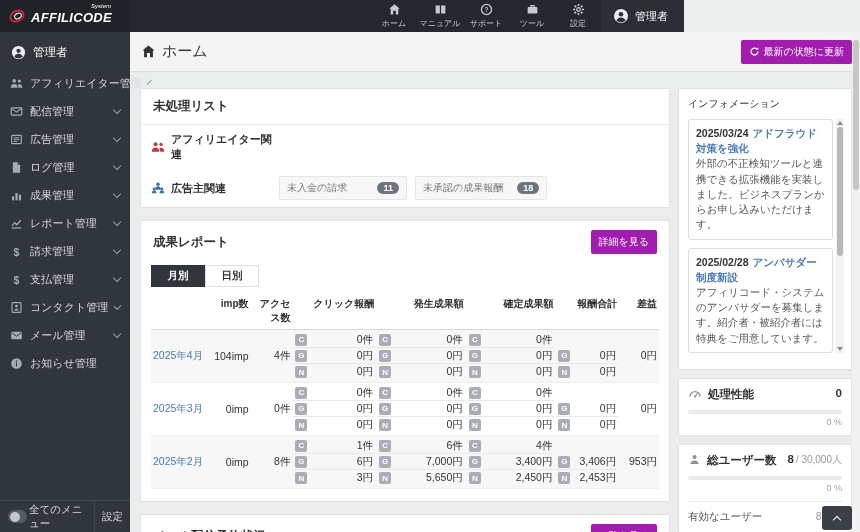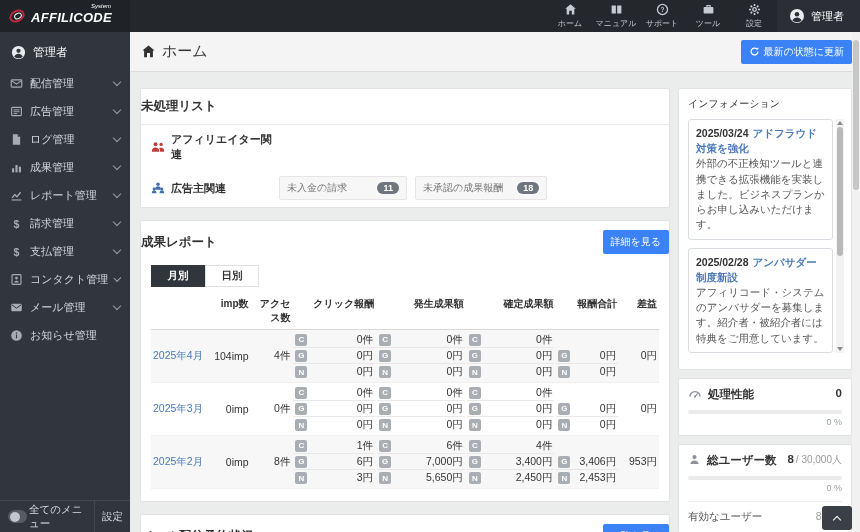--- a/index.html
+++ b/index.html
@@ -2,21 +2,21 @@
 <html><head>
 <meta charset="utf-8">
 <style>
   *{margin:0;padding:0;box-sizing:border-box}
   html,body{width:860px;height:532px;overflow:hidden}
   body{font-family:"Liberation Sans","DejaVu Sans",sans-serif;background:#ebecec;color:#333;font-size:11px}
   .app{position:relative;width:860px;height:532px;overflow:hidden}
   svg{display:block}
 
   
-  .topbar{position:absolute;top:0;left:0;width:860px;height:32px;background:#24272c;display:flex;align-items:stretch;z-index:6}
+  .topbar{position:absolute;top:0;left:0;width:684px;height:32px;background:#24272c;display:flex;align-items:stretch;z-index:6}
   .logo{width:130px;display:flex;align-items:center;padding-left:9px;background:#1f2226}
   .logo-swoosh{position:relative;width:18px;height:15px;margin-right:4px}
   .logo-swoosh .e1{position:absolute;left:0;top:1px;width:16px;height:12px;border:2.5px solid #c0273a;border-radius:50%;transform:rotate(-28deg)}
   .logo-swoosh .e2{position:absolute;left:5px;top:4px;width:8px;height:6px;border:1.5px solid #fff;border-radius:50%;transform:rotate(-28deg)}
   .brand-wrap{position:relative;padding-top:3px}
   .brand{color:#fff;font-weight:bold;font-style:italic;font-size:13px;letter-spacing:.3px}
   .brand-sys{position:absolute;top:-4px;right:1px;color:#fff;font-size:6px;font-style:italic}
   .topnav{margin-left:auto;display:flex;align-items:stretch}
   .topnav-item{width:46px;display:flex;flex-direction:column;align-items:center;justify-content:center;gap:2px;color:#c6cbd1;cursor:pointer}
   .topnav-item .tn-label{font-size:8px;white-space:nowrap}
@@ -33,28 +33,28 @@
   .side-footer{position:absolute;left:0;bottom:0;width:130px;height:32px;border-top:1px solid #42484f;display:flex;align-items:stretch;font-size:10.5px;color:#dadde0}
   .sf-left{display:flex;align-items:center;gap:2px;padding:0 8px;flex:1}
   .toggle{width:25px;height:13px;border-radius:7px;background:#565c64;position:relative;cursor:pointer}
   .toggle .knob{position:absolute;left:2px;top:1.5px;width:10px;height:10px;border-radius:50%;background:#c3c7cb}
   .sf-set{width:36px;border-left:1px solid #42484f;display:flex;align-items:center;justify-content:center;cursor:pointer}
 
   
   .main{position:absolute;left:130px;top:32px;width:730px;height:500px}
   .main-head{height:40px;background:#f4f4f4;border-bottom:1px solid #dcdcdc;display:flex;align-items:center;padding:0 8px 0 11px}
   .page-title{display:flex;align-items:center;gap:6px;font-size:15px;color:#3a3a3a}
-  .btn-dark{background:#3b82f6;color:#fff;border:none;border-radius:2px;font-size:10px;padding:5px 8px;display:flex;align-items:center;gap:4px;cursor:pointer;font-family:inherit}
+  .btn-dark{background:#a21caf;color:#fff;border:none;border-radius:2px;font-size:10px;padding:5px 8px;display:flex;align-items:center;gap:4px;cursor:pointer;font-family:inherit}
   .refresh-btn{margin-left:auto}
 
   .content{display:flex;gap:8px;padding:16px 8px 0 10px}
   .col-left{width:530px;display:flex;flex-direction:column;gap:12px}
   .col-right{width:174px;display:flex;flex-direction:column;gap:8px}
   .panel{background:#fff;border:1px solid #e2e2e2;border-radius:2px}
-  .panel-head{display:flex;align-items:center;padding:9px 0;font-weight:bold;font-size:12.5px;color:#333}
+  .panel-head{display:flex;align-items:center;padding:9px 12px;font-weight:bold;font-size:12.5px;color:#333}
   .panel-head .btn-dark{margin-left:auto}
   .hd-border{border-bottom:1px solid #ececec}
 
   
   .prow{display:flex;align-items:center;gap:6px;padding:7px 10px}
   .prow-label{width:122px;display:flex;align-items:center;gap:6px;font-weight:bold;font-size:11px;color:#333}
   .chips{display:flex;gap:8px}
   .chip{min-width:128px;display:flex;align-items:center;justify-content:space-between;gap:14px;background:#f7f7f7;border:1px solid #e5e5e5;border-radius:2px;padding:4px 7px;font-size:10px;color:#777;cursor:pointer}
   .chip-badge{background:#6e757e;color:#fff;border-radius:8px;font-size:9px;font-weight:bold;padding:1px 6px}
 
@@ -192,20 +192,32 @@
       <span>
           <svg width="15" height="15" viewBox="0 0 16 16">
             <circle cx="8" cy="8" r="7" fill="#e9ebee"></circle>
             <circle cx="8" cy="6.2" r="2.3" fill="#31363d"></circle>
             <path d="M3.4 12.5c.9-2 2.6-3.1 4.6-3.1s3.7 1.1 4.6 3.1a7 7 0 0 1-9.2 0z" fill="#31363d"></path>
           </svg>
         </span>
       <span>管理者</span>
     </div>
     <ul class="side-menu">
+      <li class="side-item">
+        <span class="mi">
+            <svg width="13" height="13" viewBox="0 0 16 16" fill="currentColor">
+              <circle cx="5.2" cy="4.8" r="2.2"></circle>
+              <path d="M1 12.5c0-2.4 1.8-3.8 4.2-3.8s4.2 1.4 4.2 3.8v.8H1z"></path>
+              <circle cx="11.5" cy="5" r="1.9"></circle>
+              <path d="M10.4 13.3v-.8c0-1.3-.4-2.4-1-3.2.6-.3 1.3-.5 2.1-.5 2.1 0 3.5 1.3 3.5 3.4v1.1z"></path>
+            </svg>
+          </span>
+        <span>アフィリエイター管理</span>
+        <span class="chev"></span>
+      </li>
       <li class="side-item">
         <span class="mi">
             <svg width="13" height="13" viewBox="0 0 16 16">
               <rect x="1.5" y="3.5" width="13" height="9" rx="1" fill="none" stroke="currentColor" stroke-width="1.4"></rect>
               <path d="M2 4.5l6 4.3 6-4.3" fill="none" stroke="currentColor" stroke-width="1.4"></path>
             </svg>
           </span>
         <span>配信管理</span>
         <span class="chev"></span>
       </li>

